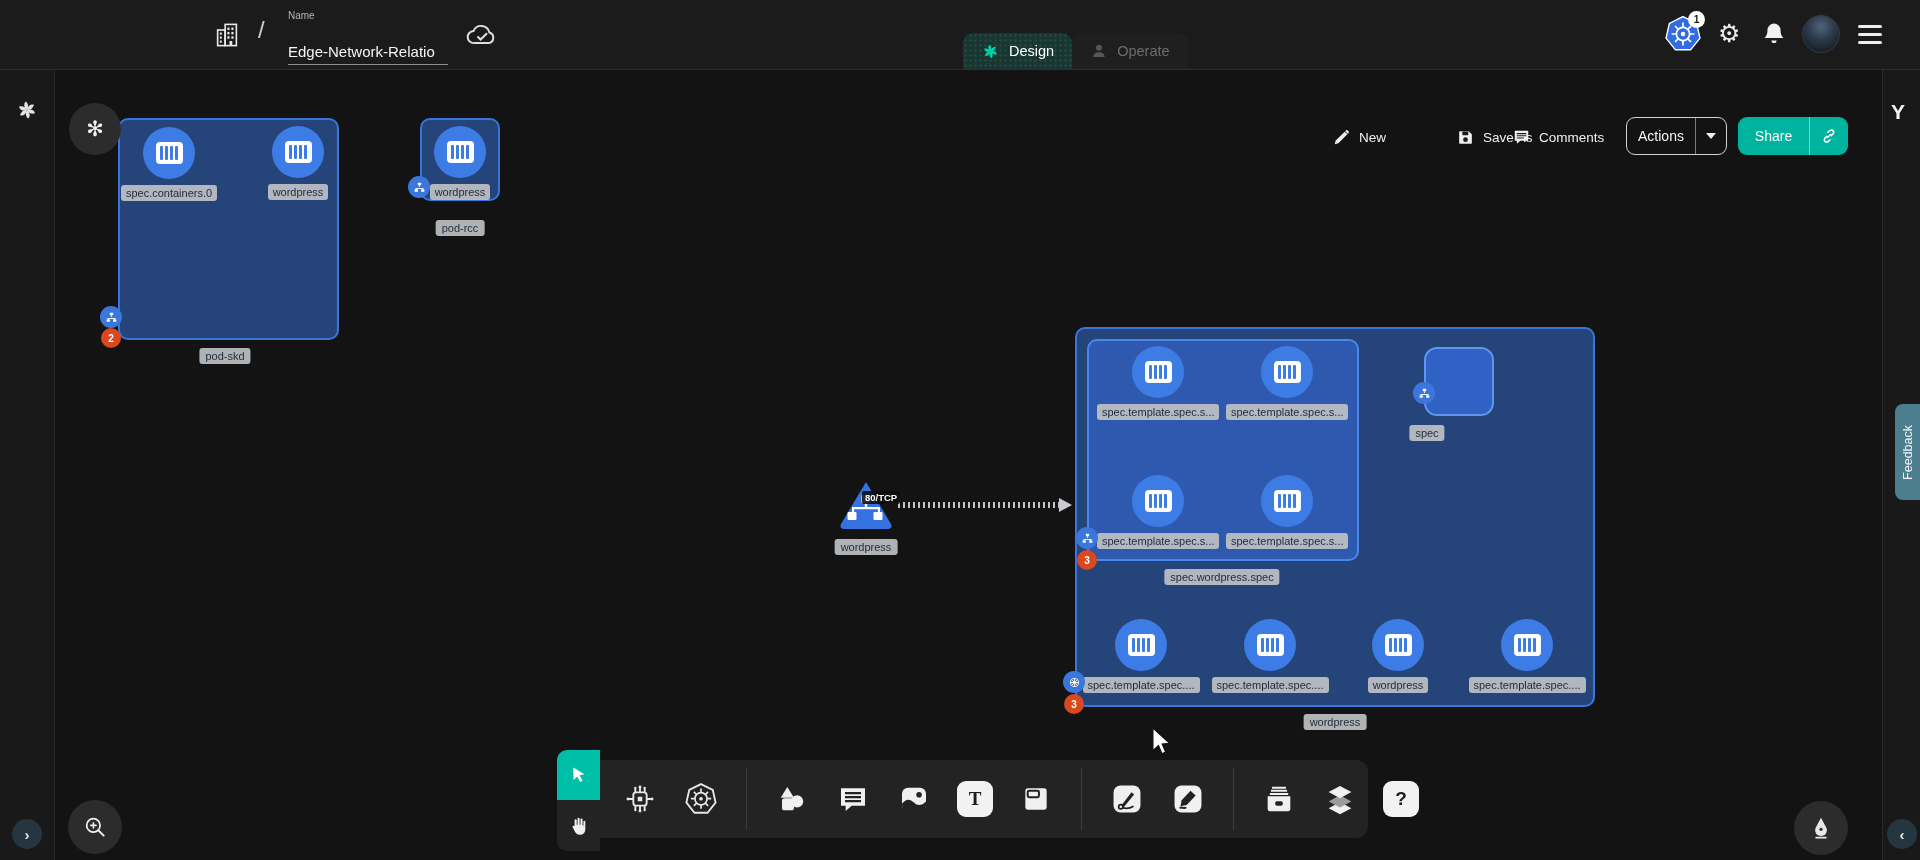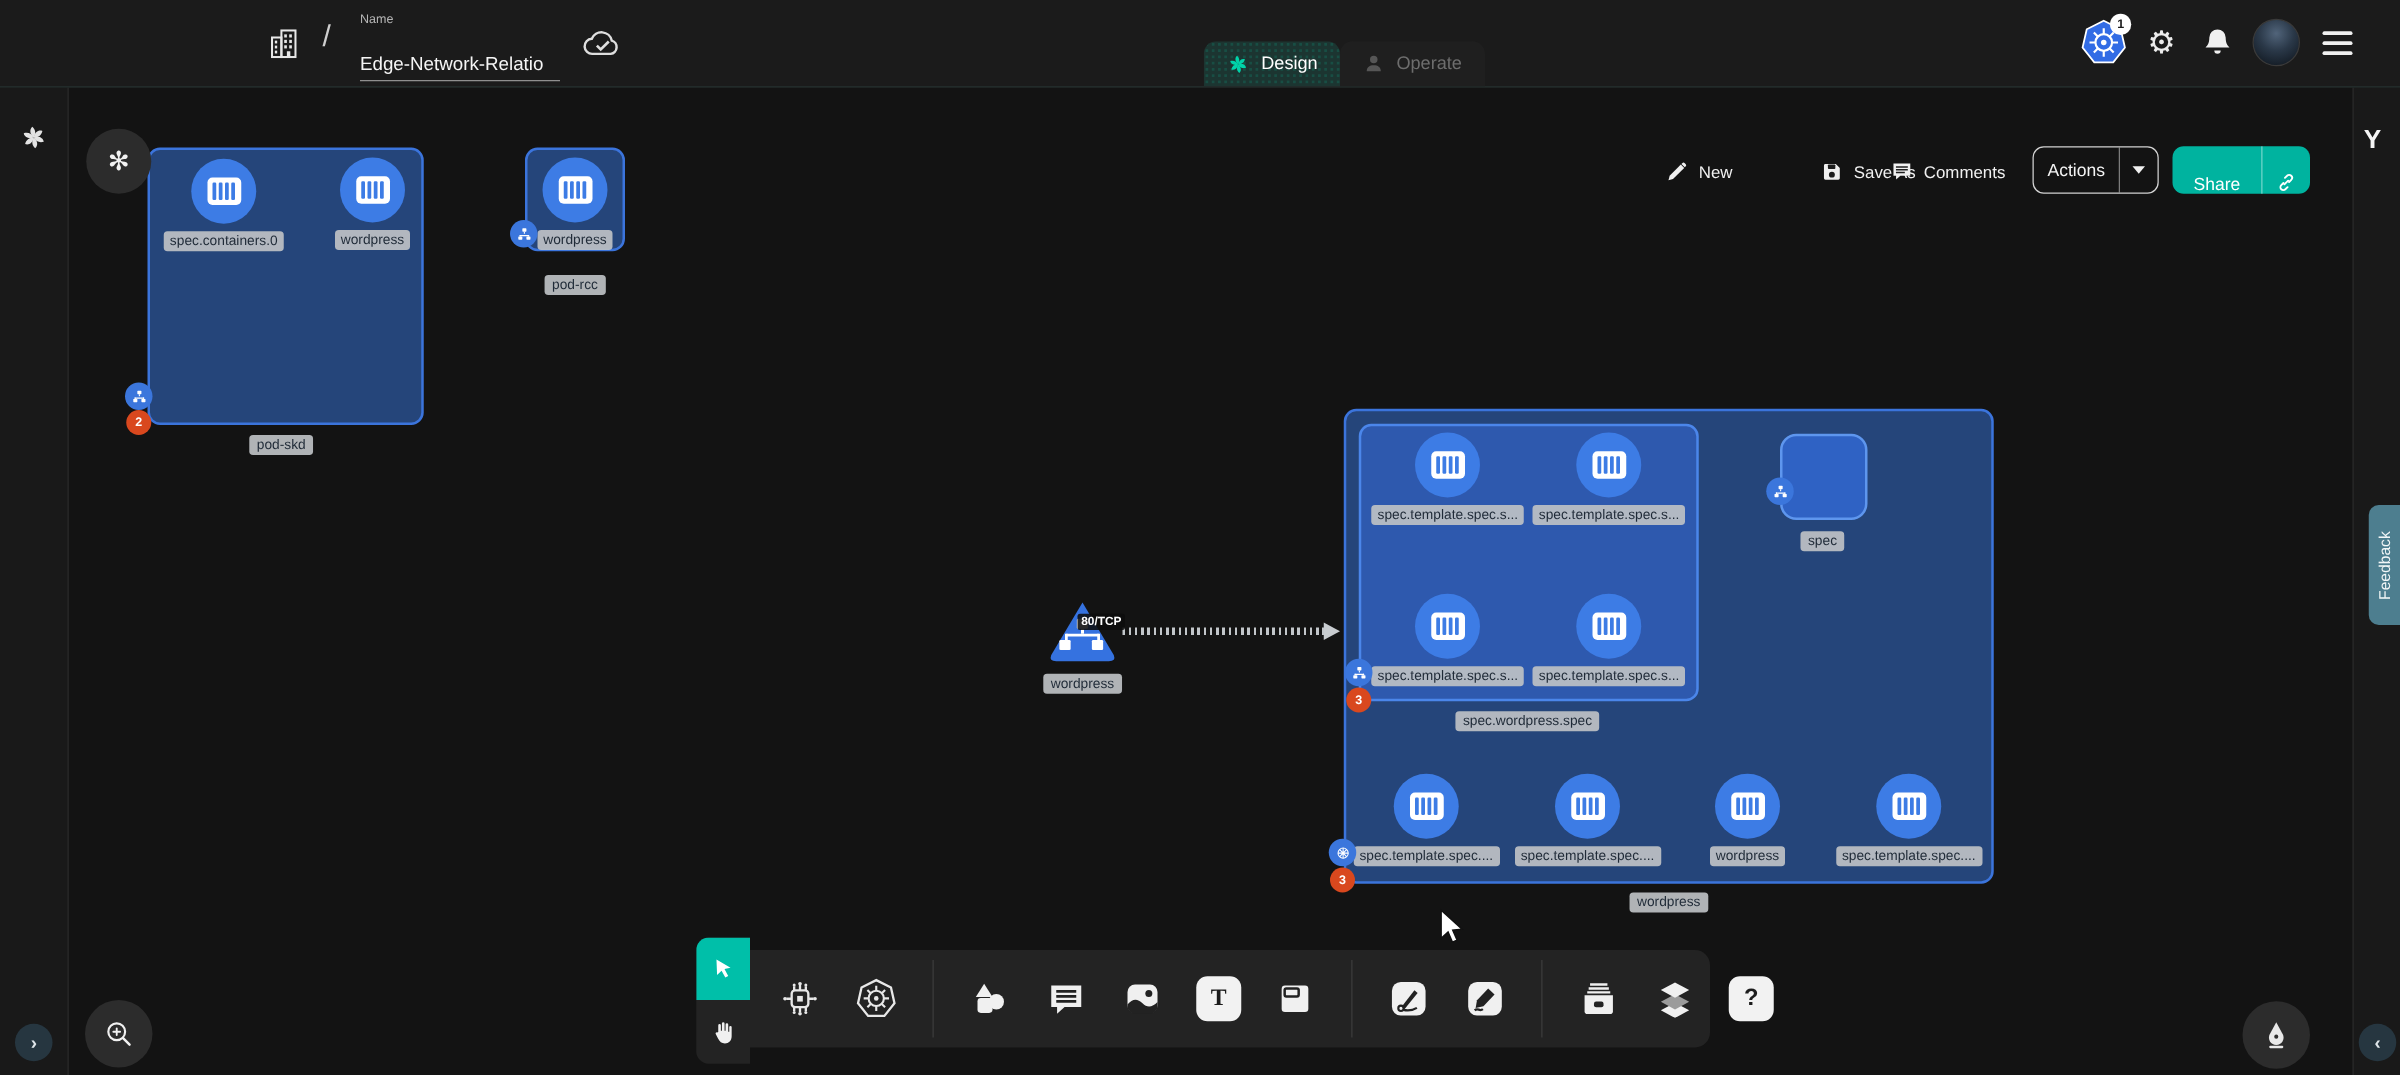--- a/index.html
+++ b/index.html
@@ -71,21 +71,21 @@
     color:#f0f0f0; font-size:13.5px; cursor:pointer; z-index:20; }
   .actions-btn { position:absolute; left:1626px; top:117px; width:101px; height:38px;
     border:1px solid #d2d2d2; border-radius:9px; display:flex; align-items:center;
     color:#f5f5f5; font-size:14px; cursor:pointer; z-index:20; }
   .actions-btn .lbl { flex:1; text-align:center; }
   .actions-btn .split { width:1px; height:100%; background:#d2d2d2; opacity:.55; }
   .actions-btn .caret { width:30px; display:flex; align-items:center; justify-content:center; }
   .caret i { width:0; height:0; border-left:5px solid transparent; border-right:5px solid transparent;
     border-top:6px solid #f0f0f0; }
   .share-btn { position:absolute; left:1738px; top:117px; width:110px; height:38px;
-    background:#00B39F; border-radius:9px; display:flex; align-items:flex-end;
+    background:#00B39F; border-radius:9px; display:flex; align-items:center;
     color:#ffffff; font-size:14px; cursor:pointer; z-index:20; }
   .share-btn .lbl { flex:1; text-align:center; }
   .share-btn .split { width:1px; height:100%; background:rgba(255,255,255,.45); }
   .share-btn .linkic { width:38px; display:flex; align-items:center; justify-content:center; }
 
   
   .group { position:absolute; border-radius:10px; z-index:5; }
   .g-navy { background:#25457a; border:2px solid #3b74dc; }
   .g-inner { background:#2e59ae; border:2px solid #4b86ea; z-index:6; }
   .spec-node { position:absolute; left:1424px; top:347px; width:70px; height:69px;
@@ -308,21 +308,21 @@
           <path d="M10 14l4-4"></path>
           <path d="M9 12.5l-2.3 2.3a3.1 3.1 0 104.4 4.4L13.4 17"></path>
           <path d="M15 11.5l2.3-2.3a3.1 3.1 0 10-4.4-4.4L10.6 7"></path>
         </g>
       </svg>
     </span>
   </div>
 
   <div class="group g-navy" style="left:118px; top:118px; width:221px; height:222px;"></div>
 
-  <div class="knode" style="left:119px; top:127px;">
+  <div class="knode" style="left:109px; top:127px;">
     <div class="ncirc">
         <div class="cbox">
           <i></i>
           <i></i>
           <i></i>
           <i></i>
         </div>
       </div>
     <div class="chip">spec.containers.0</div>
   </div>
@@ -465,21 +465,21 @@
         <g fill="#ffffff">
       <rect x="9" y="3" width="6" height="5" rx="1"></rect>
           <rect x="3" y="15" width="6" height="5" rx="1"></rect>
       <rect x="15" y="15" width="6" height="5" rx="1"></rect>
       <path d="M11.2 8h1.6v3h-1.6z"></path>
           <path d="M5 13h14v1.6H5z"></path>
       <path d="M5 13h1.6v2H5zM17.4 13H19v2h-1.6z"></path>
         </g>
       </svg>
   </div>
-  <div class="gchip" style="left:1458px; top:433px;">spec</div>
+  <div class="gchip" style="left:1427px; top:433px;">spec</div>
 
   <div class="knode" style="left:1081px; top:619px;">
     <div class="ncirc">
         <div class="cbox">
           <i></i>
           <i></i>
           <i></i>
           <i></i>
         </div>
       </div>

